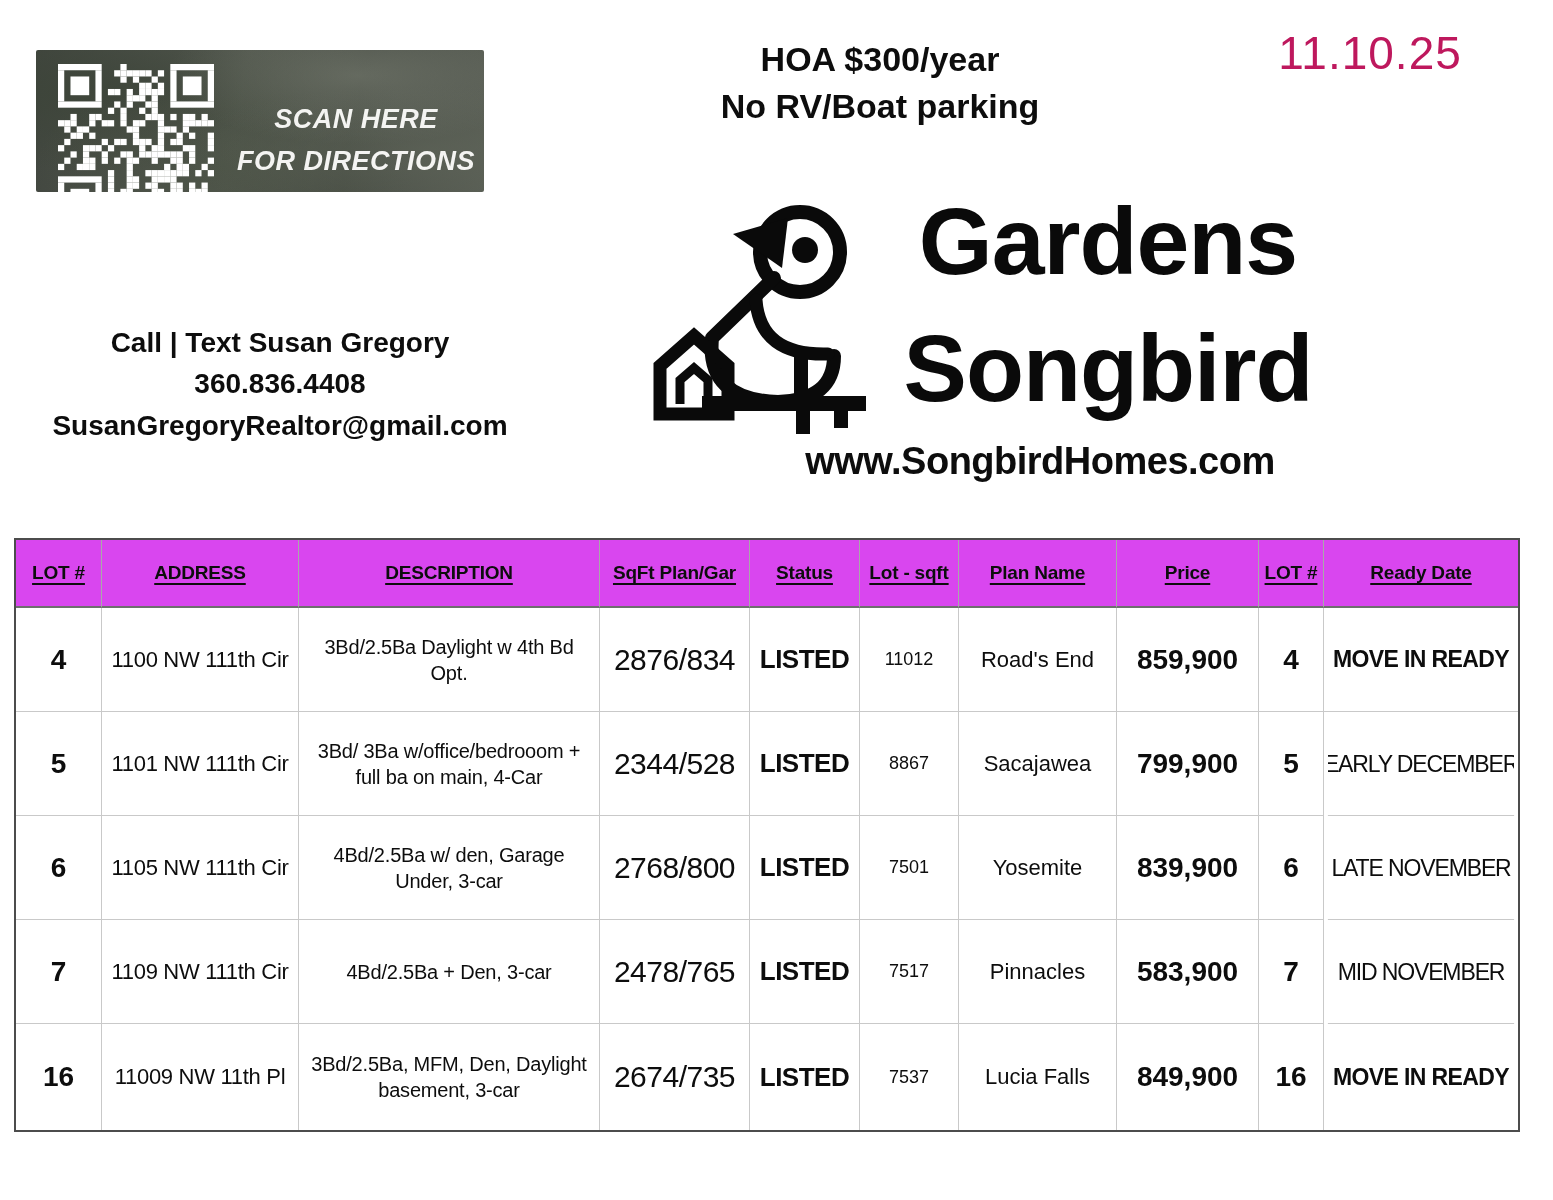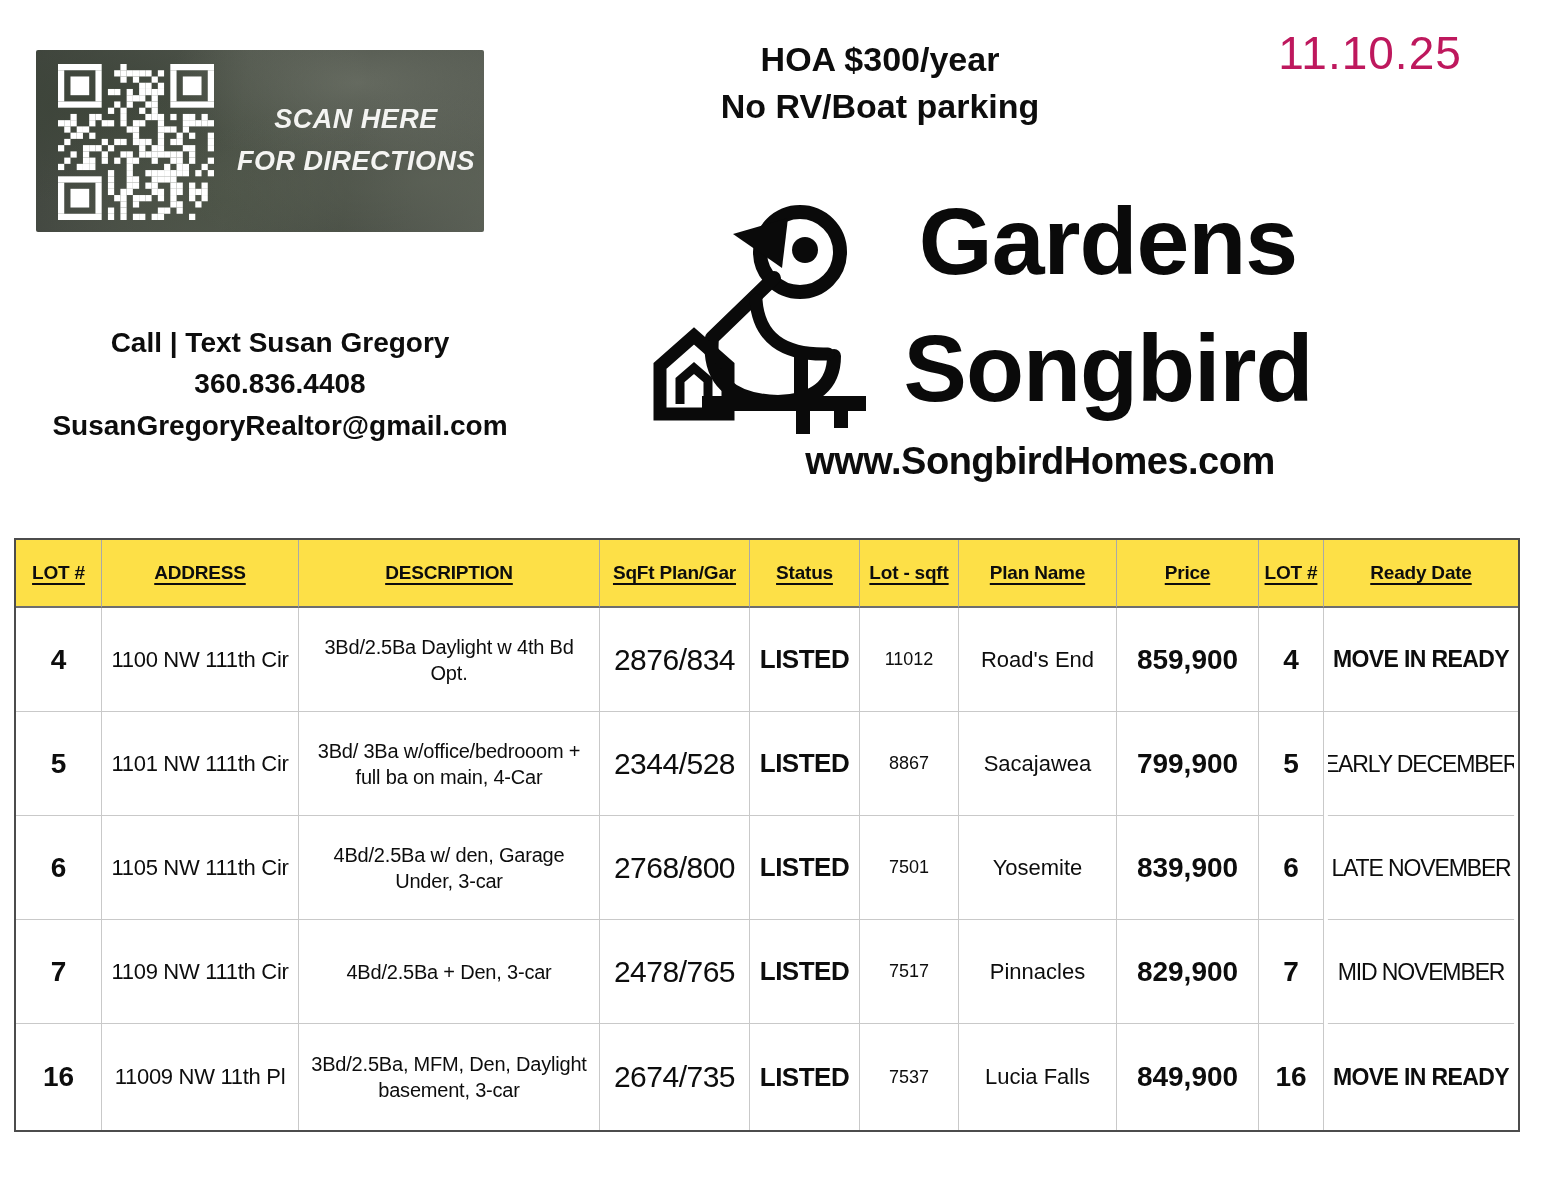--- a/index.html
+++ b/index.html
@@ -4,21 +4,21 @@
 <style>
   * { margin:0; padding:0; box-sizing:border-box; }
   html,body { background:#ffffff; }
   .page {
     position:relative; width:1553px; height:1200px; background:#ffffff;
     font-family:"Liberation Sans", sans-serif; color:#0d0d0d; overflow:hidden;
   }
 
   
   .qr-banner {
-    position:absolute; left:36px; top:50px; width:448px; height:182px;
+    position:absolute; left:36px; top:50px; width:448px; height:142px;
     background:
       radial-gradient(ellipse at 72% 18%, rgba(125,130,118,.55), transparent 42%),
       radial-gradient(ellipse at 88% 72%, rgba(96,102,90,.6), transparent 46%),
       radial-gradient(ellipse at 42% 82%, rgba(72,80,66,.7), transparent 52%),
       radial-gradient(ellipse at 15% 30%, rgba(60,68,56,.8), transparent 55%),
       linear-gradient(100deg, #41463f 0%, #555a51 45%, #484d45 70%, #585d54 100%);
     border-radius:2px;
   }
   .qr-code { position:absolute; left:22px; top:14px; }
   .qr-text {
@@ -64,21 +64,21 @@
     border:2px solid #4c4c4c; background:#ffffff;
   }
   .cell {
     display:flex; align-items:center; justify-content:center; text-align:center;
     border-right:1px solid #c9c9c9; border-bottom:1px solid #c9c9c9;
     padding:2px 5px; overflow:hidden;
   }
   .cell.last-col { border-right:none; }
   .cell.last-row { border-bottom:none; }
   .th {
-    background:#fde047; font-weight:bold; font-size:19px;
+    background:#d946ef; font-weight:bold; font-size:19px;
     text-decoration:underline; text-underline-offset:4px; text-decoration-thickness:2px;
     border-right:1px solid #a9a9a9; border-bottom:2px solid #6e6e6e;
     letter-spacing:-0.2px;
   }
   .th.last-col { border-right:none; }
   .lot-cell    { font-weight:bold; font-size:28px; }
   .addr-cell   { font-size:22px; letter-spacing:-0.3px; }
   .desc-cell   { font-size:20px; line-height:1.3; letter-spacing:-0.2px; }
   .sqft-cell   { font-size:30px; letter-spacing:-0.5px; }
   .status-cell { font-weight:bold; font-size:26px; letter-spacing:-0.5px; }
@@ -395,21 +395,21 @@
     <div class="cell lot-cell">6</div>
     <div class="cell ready-reg last-col">LATE NOVEMBER</div>
 
     <div class="cell lot-cell">7</div>
     <div class="cell addr-cell">1109 NW 111th Cir</div>
     <div class="cell desc-cell">4Bd/2.5Ba + Den, 3-car</div>
     <div class="cell sqft-cell">2478/765</div>
     <div class="cell status-cell">LISTED</div>
     <div class="cell lotsq-cell">7517</div>
     <div class="cell plan-cell">Pinnacles</div>
-    <div class="cell price-cell">829,900</div>
+    <div class="cell price-cell">583,900</div>
     <div class="cell lot-cell">7</div>
     <div class="cell ready-reg last-col">MID NOVEMBER</div>
 
     <div class="cell lot-cell last-row">16</div>
     <div class="cell addr-cell last-row">11009 NW 11th Pl</div>
     <div class="cell desc-cell last-row">3Bd/2.5Ba, MFM, Den, Daylight basement, 3-car</div>
     <div class="cell sqft-cell last-row">2674/735</div>
     <div class="cell status-cell last-row">LISTED</div>
     <div class="cell lotsq-cell last-row">7537</div>
     <div class="cell plan-cell last-row">Lucia Falls</div>

